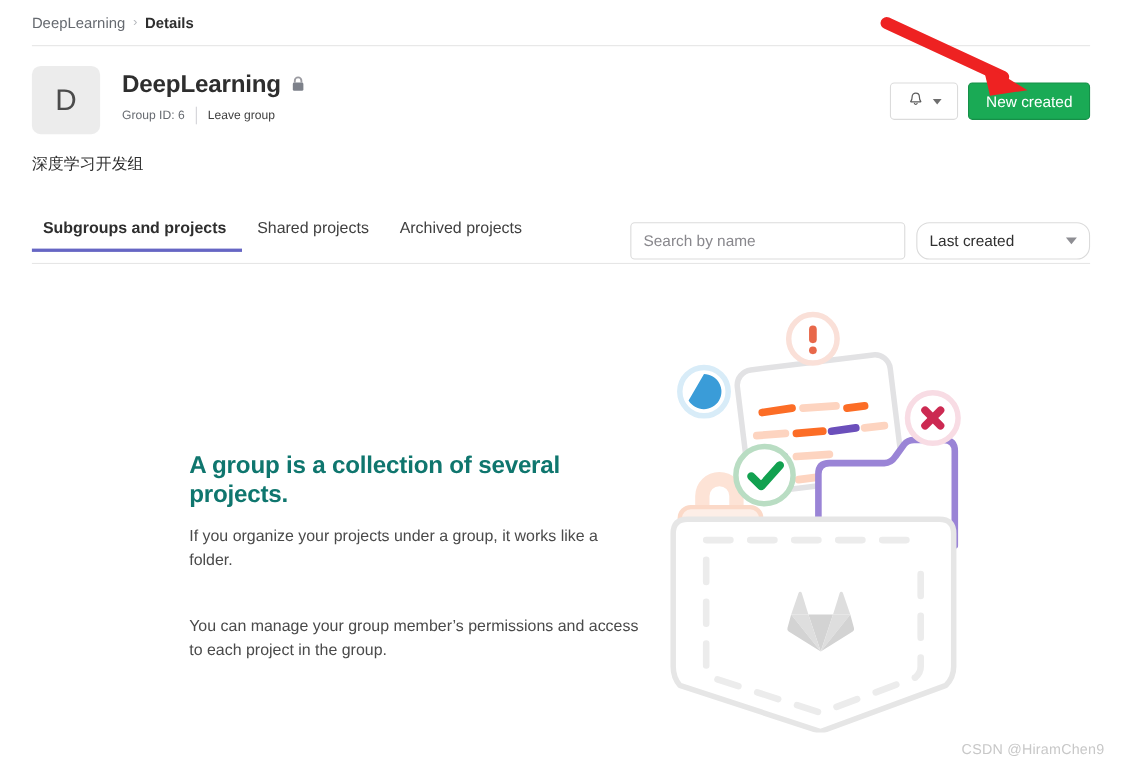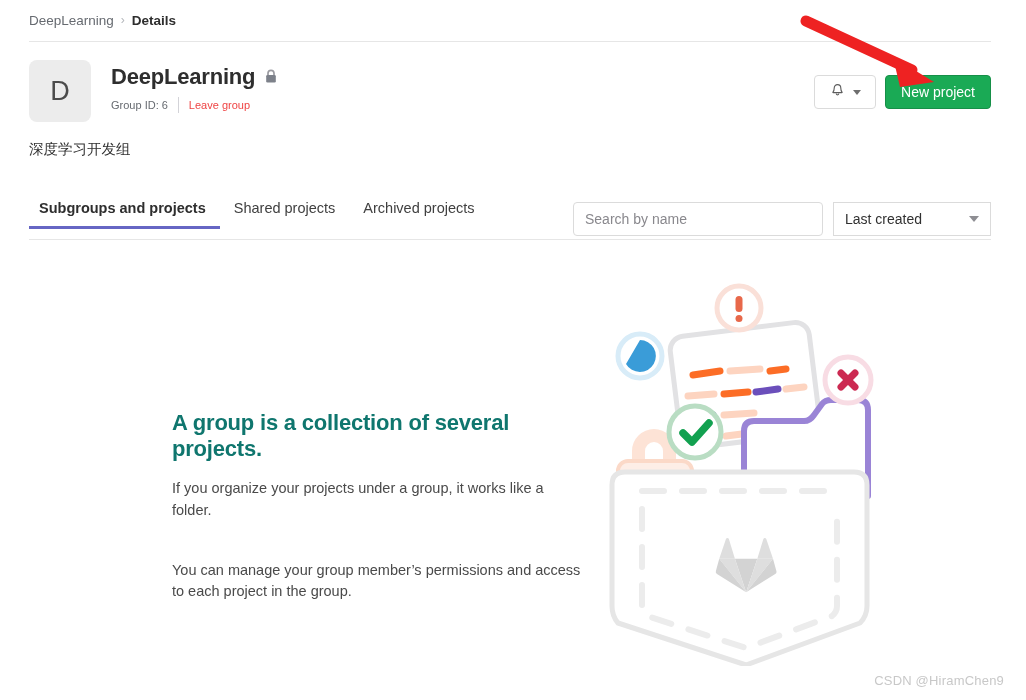--- a/index.html
+++ b/index.html
@@ -82,21 +82,21 @@
     height: 18px;
     text-align: right;
   }
   .group-id { color: #666a70; }
   .v-divider {
     width: 1px; height: 16px;
     background: #d3d3d8;
     margin: 0 10px;
   }
   .leave-link {
-    color: #ef4444;
+    color: #404040;
     text-decoration: none;
     cursor: pointer;
   }
 
   
   .header-actions {
     position: absolute;
     right: 35px; top: 75px;
     display: flex; align-items: center;
     gap: 9px;
@@ -190,21 +190,21 @@
     font-size: 14px;
     color: #303030;
     font-family: "Liberation Sans", sans-serif;
     background: #ffffff;
     outline: none;
   }
   .search-input::placeholder { color: #89888d; }
   .sort-select {
     width: 158px; height: 34px;
     border: 1px solid #dbdbdb;
-    border-radius: 0;
+    border-radius: 12px;
     background: #ffffff;
     display: flex; align-items: center;
     justify-content: space-between;
     padding: 0 11px;
     font-size: 14px;
     color: #303030;
     cursor: pointer;
   }
   .sort-chev {
     width: 0; height: 0;
@@ -295,21 +295,21 @@
     <div class="bell-btn">
       <span>
         <svg width="15" height="16" viewBox="0 0 16 16">
           <path d="M8 2.2c-2.1 0-3.5 1.6-3.5 3.6 0 2.9-1 4-1.4 4.5-.2.2 0 .5.3.5h9.2c.3 0 .5-.3.3-.5-.4-.5-1.4-1.6-1.4-4.5 0-2-1.4-3.6-3.5-3.6z" fill="none" stroke="#5c5c5c" stroke-width="1.2" stroke-linejoin="round"></path>
           <path d="M6.7 12.2a1.35 1.35 0 0 0 2.6 0" fill="none" stroke="#5c5c5c" stroke-width="1.2" stroke-linecap="round"></path>
         </svg>
       </span>
       <span class="chev"></span>
     </div>
     <div class="new-project-btn">
-      <span>New project</span>
+      <span>New created</span>
     </div>
   </div>
 
   <div class="group-desc">深度学习开发组</div>
 
   <div class="tabs-bar">
     <div class="tabs">
       <div class="tab active">
         <span>Subgroups and projects</span>
       </div>

